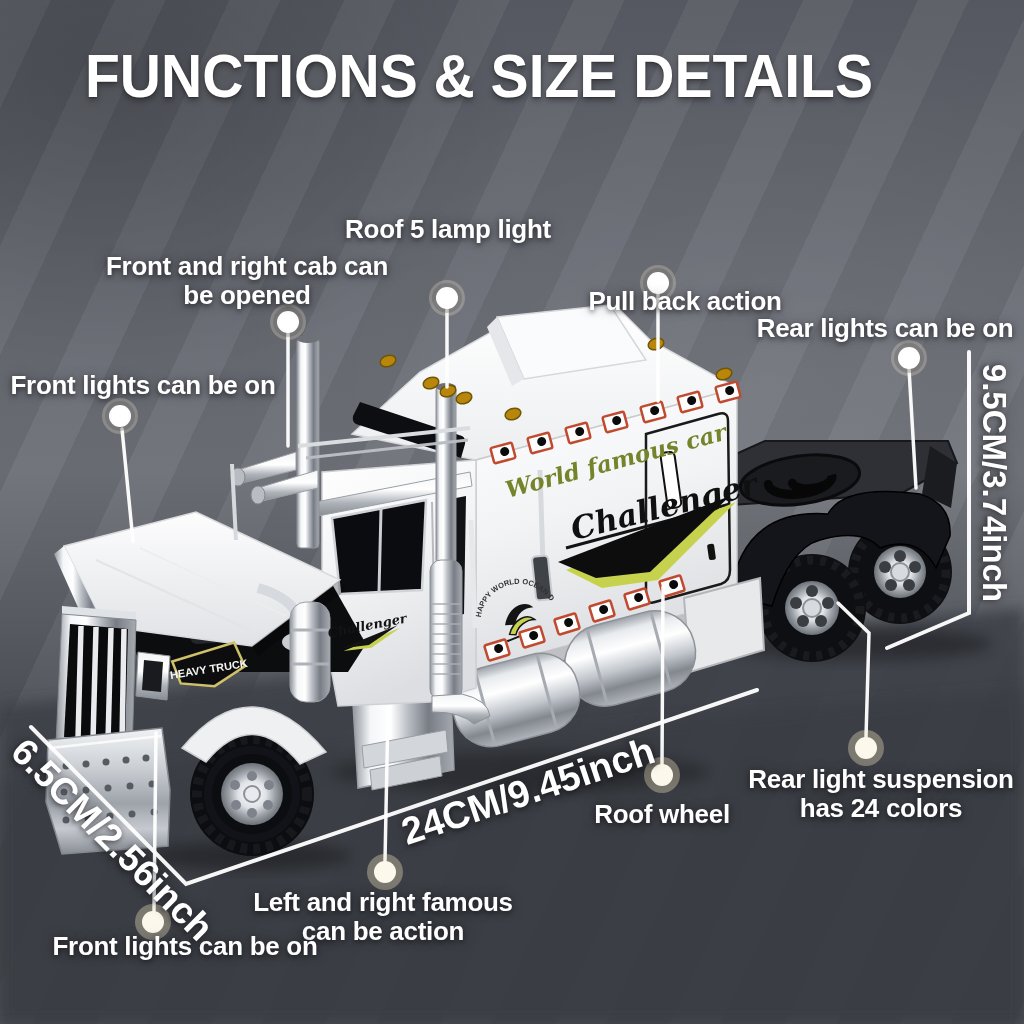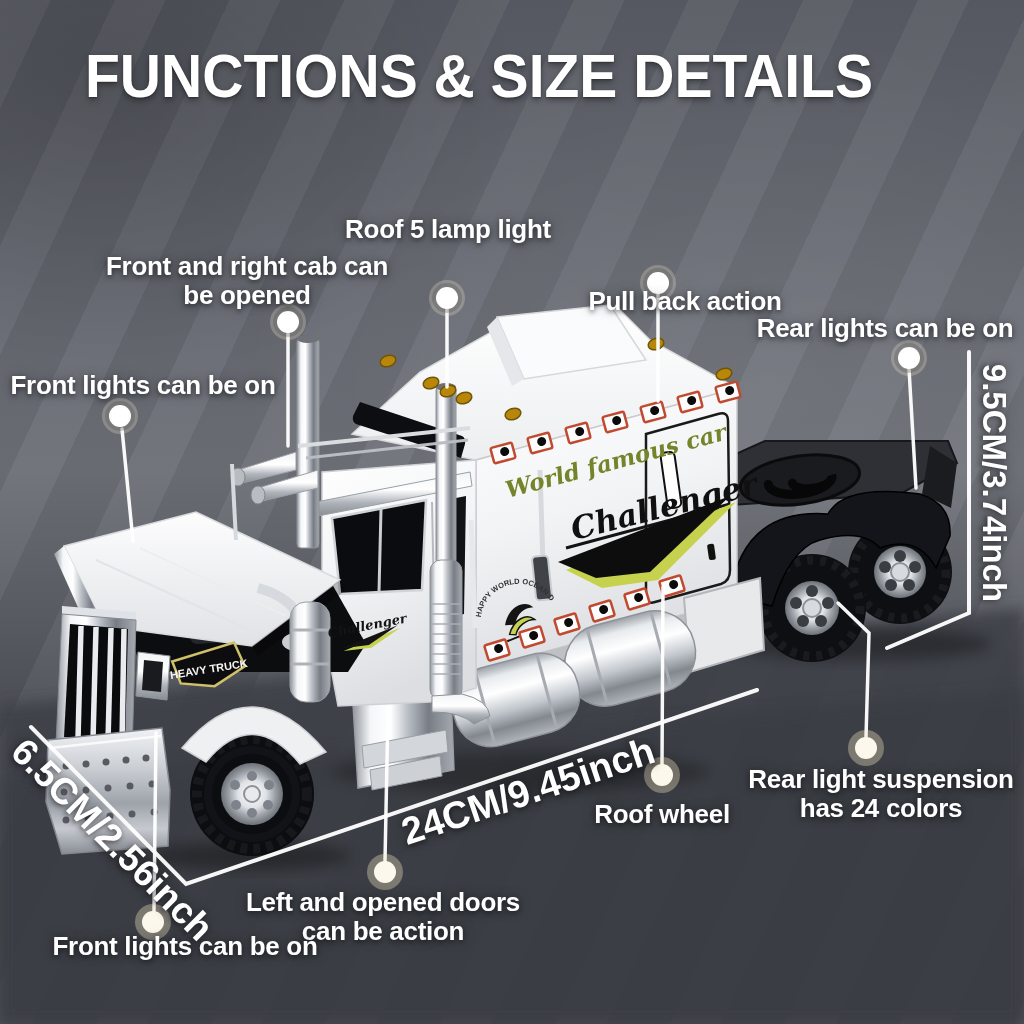--- a/index.html
+++ b/index.html
@@ -466,21 +466,21 @@
     <span>Front lights can be on</span>
   </div>
   <div class="callout" style="left:502px;top:800px;">
     <span>Roof wheel</span>
   </div>
   <div class="callout" style="left:721px;top:765px;">
     <span>Rear light suspension</span>
     <span>has 24 colors</span>
   </div>
   <div class="callout" style="left:223px;top:888px;">
-    <span>Left and opened doors</span>
+    <span>Left and right famous</span>
     <span>can be action</span>
   </div>
   <div class="callout" style="left:25px;top:932px;">
     <span>Front lights can be on</span>
   </div>
 
   <div class="dim dim-height">9.5CM/3.74inch</div>
   <div class="dim dim-length">24CM/9.45inch</div>
   <div class="dim dim-width">6.5CM/2.56inch</div>
 

